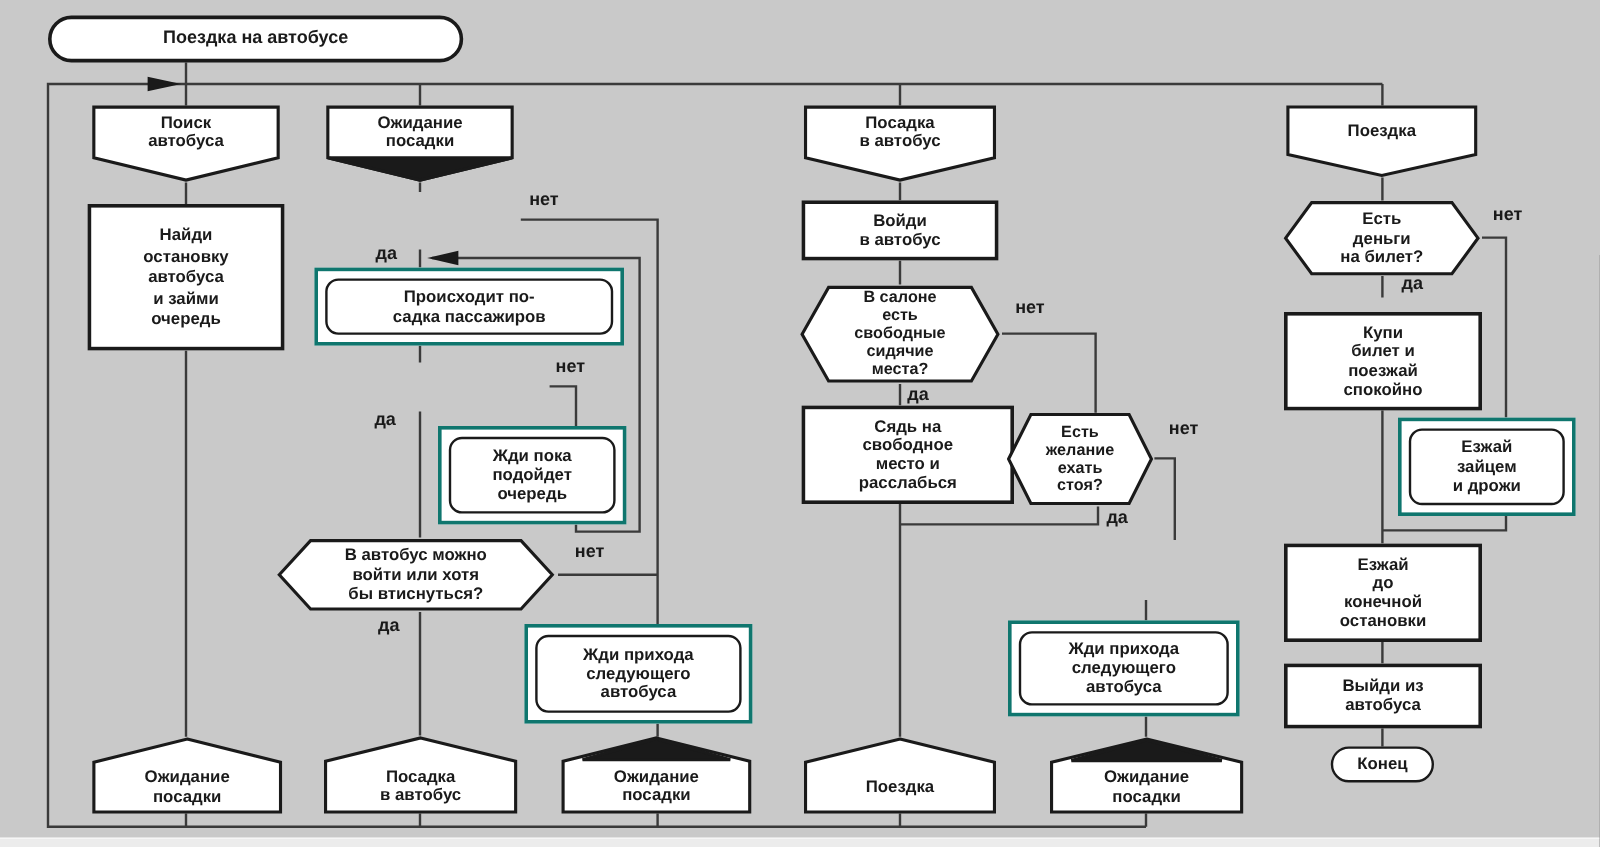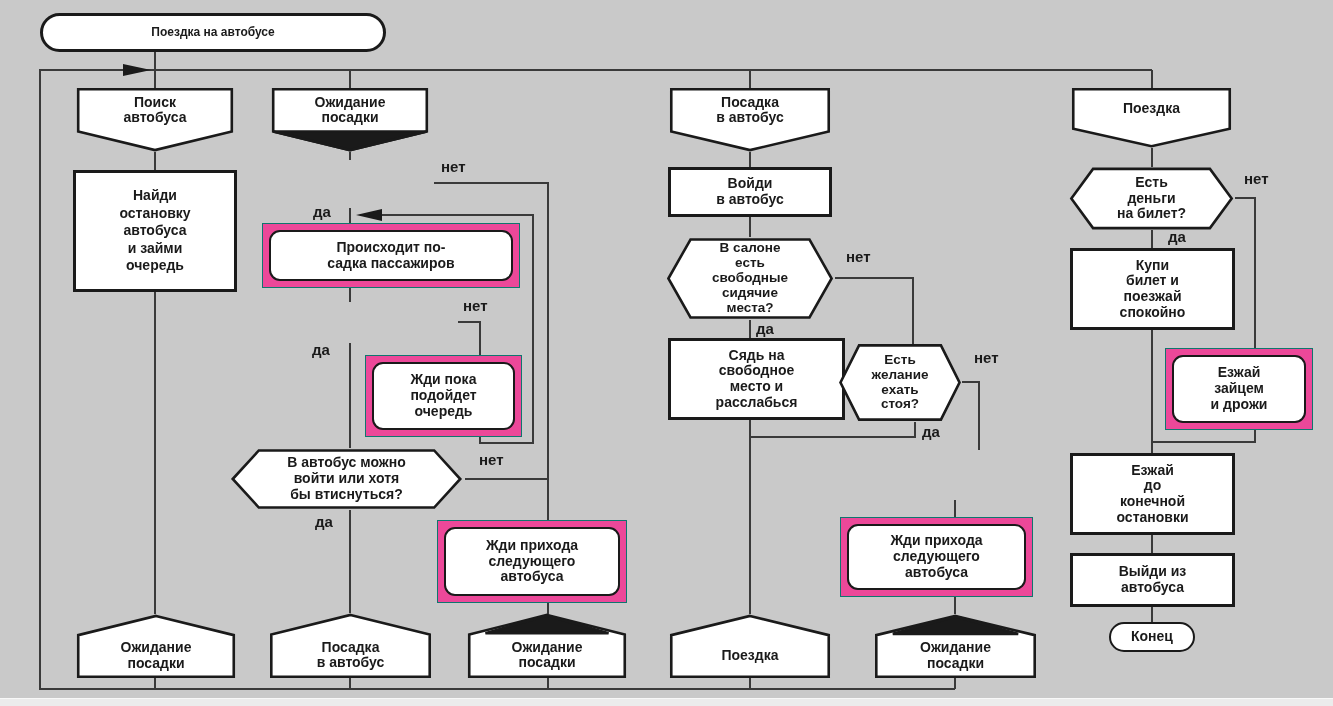--- a/index.html
+++ b/index.html
@@ -18,25 +18,25 @@
   .lbl{
     position:absolute;inset:0;display:flex;align-items:center;justify-content:center;
     text-align:center;white-space:pre-line;font-weight:bold;font-size:14px;
     line-height:1.12;color:#1a1a1a;z-index:2;
   }
   .pent .lbl{inset:0 0 30% 0}
   .house .lbl{inset:30% 0 0 0}
   .rect{background:#fff;border:3px solid #1a1a1a}
   .stadium{background:#fff;border:3px solid #1a1a1a;border-radius:22px}
   .stadium.small{border-width:2.5px;border-radius:15px}
-  .dbox{background:#ec4899;border:1px solid #0f766e}
+  .dbox{background:#ffffff;border:3px solid #0f766e}
   .dbox .inner{position:absolute;inset:6px;background:#fff;border:2px solid #1a1a1a;border-radius:11px;z-index:1}
   .tight .lbl{font-size:13.5px;line-height:1.1}
   .roomy .lbl{line-height:1.25}
-  .title .lbl{font-size:12px}
+  .title .lbl{font-size:15px}
   .tag{position:absolute;z-index:3;font-weight:bold;font-size:15px;color:#1a1a1a;white-space:nowrap}
   #bottom-strip{position:absolute;left:0;bottom:0;width:100%;height:8px;background:#ececec;border-top:1px solid #f8f8f8;z-index:0}
 </style>
 </head>
 <body>
 
 <div id="canvas">
 
   <div id="bottom-strip"></div>
 
@@ -221,21 +221,21 @@
     <svg class="shape" viewBox="0 0 100 100" preserveAspectRatio="none">
       <polygon points="2,50 15,3 85,3 98,50 85,97 15,97" vector-effect="non-scaling-stroke"></polygon>
     </svg>
     <span class="lbl">Есть
 деньги
 на билет?</span>
   </div>
   <div class="tag" style="left:1244px;top:170px">нет</div>
   <div class="tag" style="left:1168px;top:228px">да</div>
 
-  <div class="node rect" style="left:1070px;top:248px;width:165px;height:82px">
+  <div class="node rect" style="left:1070px;top:260px;width:165px;height:82px">
     <span class="lbl">Купи
 билет и
 поезжай
 спокойно</span>
   </div>
 
   <div class="node dbox" style="left:1165px;top:348px;width:148px;height:82px">
     <div class="inner"></div>
     <span class="lbl">Езжай
 зайцем

